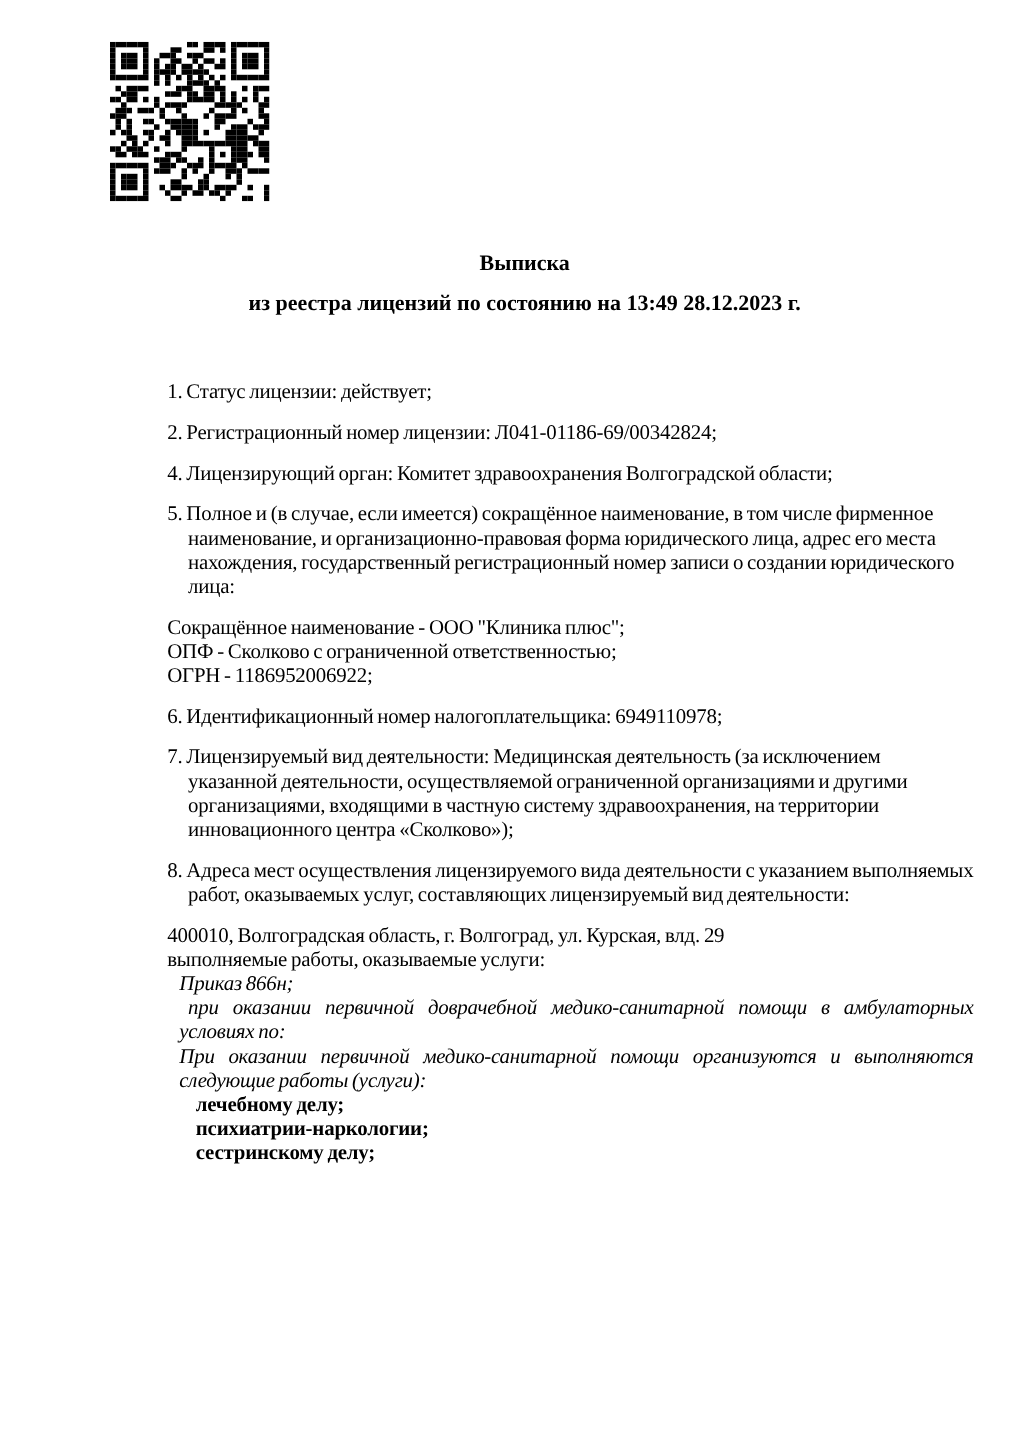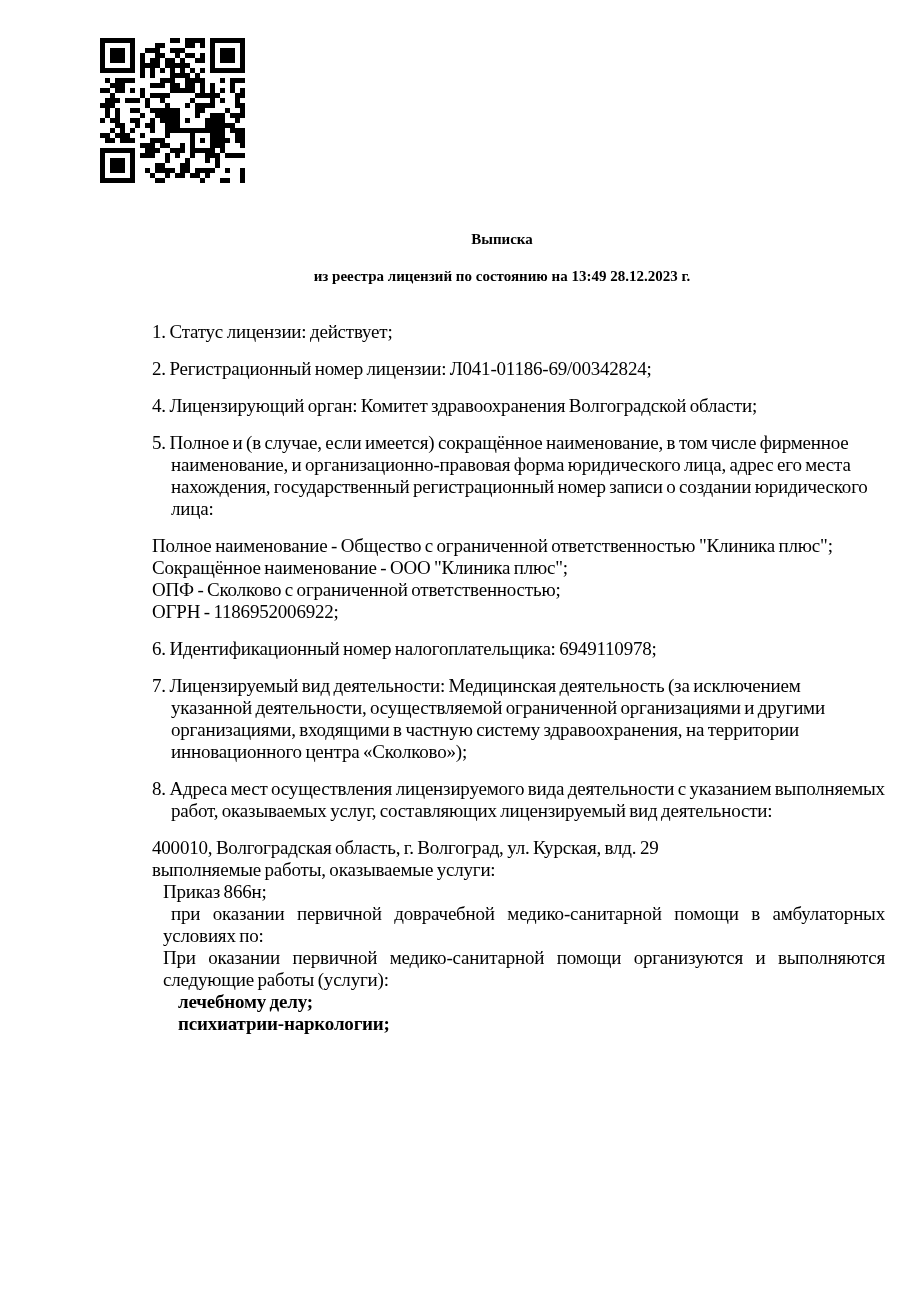--- a/index.html
+++ b/index.html
@@ -4,32 +4,32 @@
 <style>
   html,body{margin:0;padding:0;}
   body{
     width:921px;height:1303px;background:#ffffff;color:#000000;
     font-family:"Liberation Serif","DejaVu Serif",serif;
     -webkit-font-smoothing:antialiased;
   }
   .page{position:relative;width:921px;height:1303px;background:#ffffff;overflow:hidden;}
   .qr{position:absolute;left:100px;top:38px;width:145px;height:145px;}
   .titles{
-    position:absolute;left:169px;top:228px;width:666px;
-    text-align:center;font-weight:700;font-size:15px;line-height:22px;
+    position:absolute;left:144px;top:228px;width:666px;
+    text-align:center;font-weight:700;font-size:20px;line-height:22px;
   }
   .subtitle{margin-top:15px;}
   .body-text{
-    position:absolute;left:152px;top:321px;width:733px;
+    position:absolute;left:152px;top:346px;width:733px;
     font-size:19px;line-height:22px;
     letter-spacing:-0.2px;word-spacing:-1px;
   }
   .block{margin:0 0 15px 0;}
   .num-item{padding-left:19px;text-indent:-19px;}
-  .ind1{margin-left:11px;}
+  .ind1{margin-left:11px;font-style:italic;}
   .ind3{margin-left:26px;font-weight:bold;}
   .fli{text-indent:8px;}
   .justify{text-align:justify;}
 </style>
 </head>
 <body>
 
 <div class="page">
 
   <svg class="qr" viewBox="0 0 145 145" width="145" height="145" fill="#000000">
@@ -468,21 +468,20 @@
 
     <div class="block num-item">
       <span>4.</span> <span>Лицензирующий орган: Комитет здравоохранения Волгоградской области;</span>
     </div>
 
     <div class="block num-item">
       <span>5.</span> <span>Полное и (в случае, если имеется) сокращённое наименование, в том числе фирменное наименование, и организационно-правовая форма юридического лица, адрес его места нахождения, государственный регистрационный номер записи о создании юридического лица:</span>
     </div>
 
     <div class="block">
-      <div>Полное наименование - Общество с ограниченной ответственностью "Клиника плюс";</div>
       <div>Сокращённое наименование - ООО "Клиника плюс";</div>
       <div>ОПФ - Сколково с ограниченной ответственностью;</div>
       <div>ОГРН - 1186952006922;</div>
     </div>
 
     <div class="block num-item">
       <span>6.</span> <span>Идентификационный номер налогоплательщика: 6949110978;</span>
     </div>
 
     <div class="block num-item">
@@ -494,16 +493,17 @@
     </div>
 
     <div class="block">
       <div>400010, Волгоградская область, г. Волгоград, ул. Курская, влд. 29</div>
       <div>выполняемые работы, оказываемые услуги:</div>
       <div class="ind1">Приказ 866н;</div>
       <div class="ind1 fli justify">при оказании первичной доврачебной медико-санитарной помощи в амбулаторных условиях по:</div>
       <div class="ind1 justify">При оказании первичной медико-санитарной помощи организуются и выполняются следующие работы (услуги):</div>
       <div class="ind3">лечебному делу;</div>
       <div class="ind3">психиатрии-наркологии;</div>
+      <div class="ind3">сестринскому делу;</div>
     </div>
 
   </div>
 </div>
 
 </body></html>

